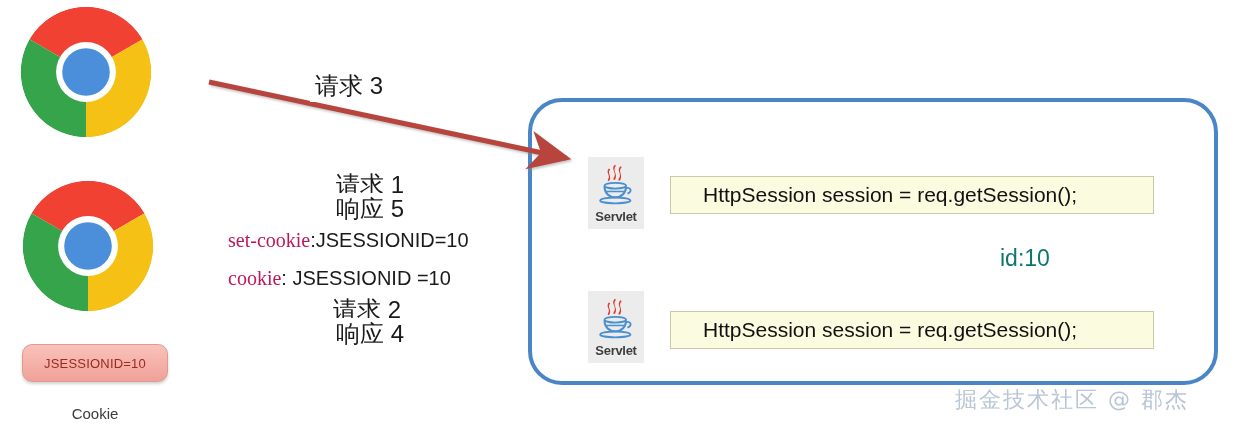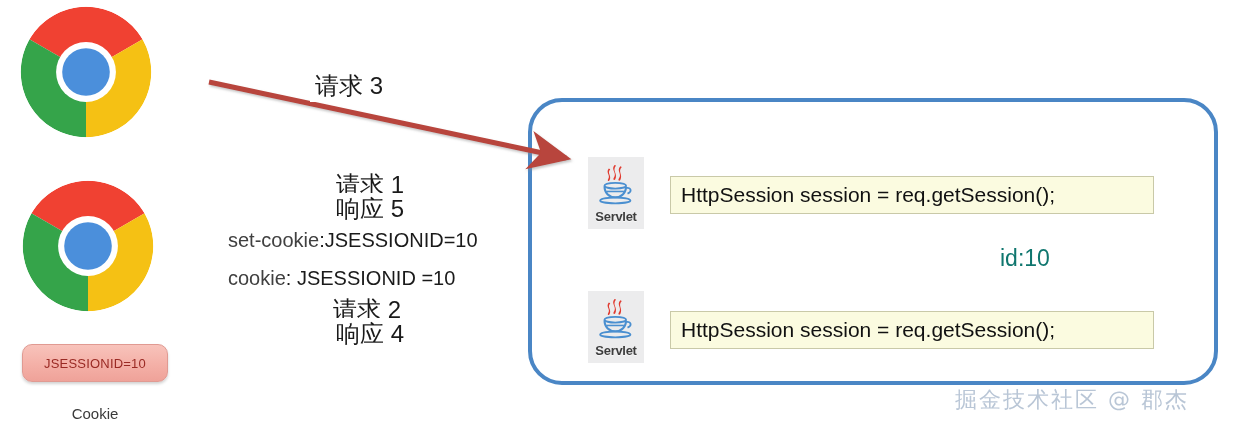--- a/index.html
+++ b/index.html
@@ -62,21 +62,21 @@
   }
 
   
   .code-box {
     position: absolute;
     background: #fbfbe0;
     border: 1px solid #c9c9a8;
     height: 38px;
     display: flex;
     align-items: center;
-    padding-left: 10px;
+    padding-left: 32px;
     box-sizing: border-box;
     font-size: 21px;
     color: #111111;
     white-space: nowrap;
     font-family: "Liberation Sans", "DejaVu Sans", sans-serif;
   }
 
   
   #session-ellipse {
     position: absolute;
@@ -143,21 +143,21 @@
     white-space: nowrap;
     background: #ffffff;
     padding: 0 5px;
   }
   .header-line {
     position: absolute;
     font-size: 20px;
     white-space: nowrap;
     color: #1a1a1a;
   }
-  .header-key { color: #404040; }
+  .header-key { color: #be185d; font-family: Liberation Serif, serif; }
 
   
   #watermark {
     position: absolute;
     left: 955px;
     top: 385px;
     font-size: 22px;
     color: #b9c6d6;
     white-space: nowrap;
     letter-spacing: 2px;

